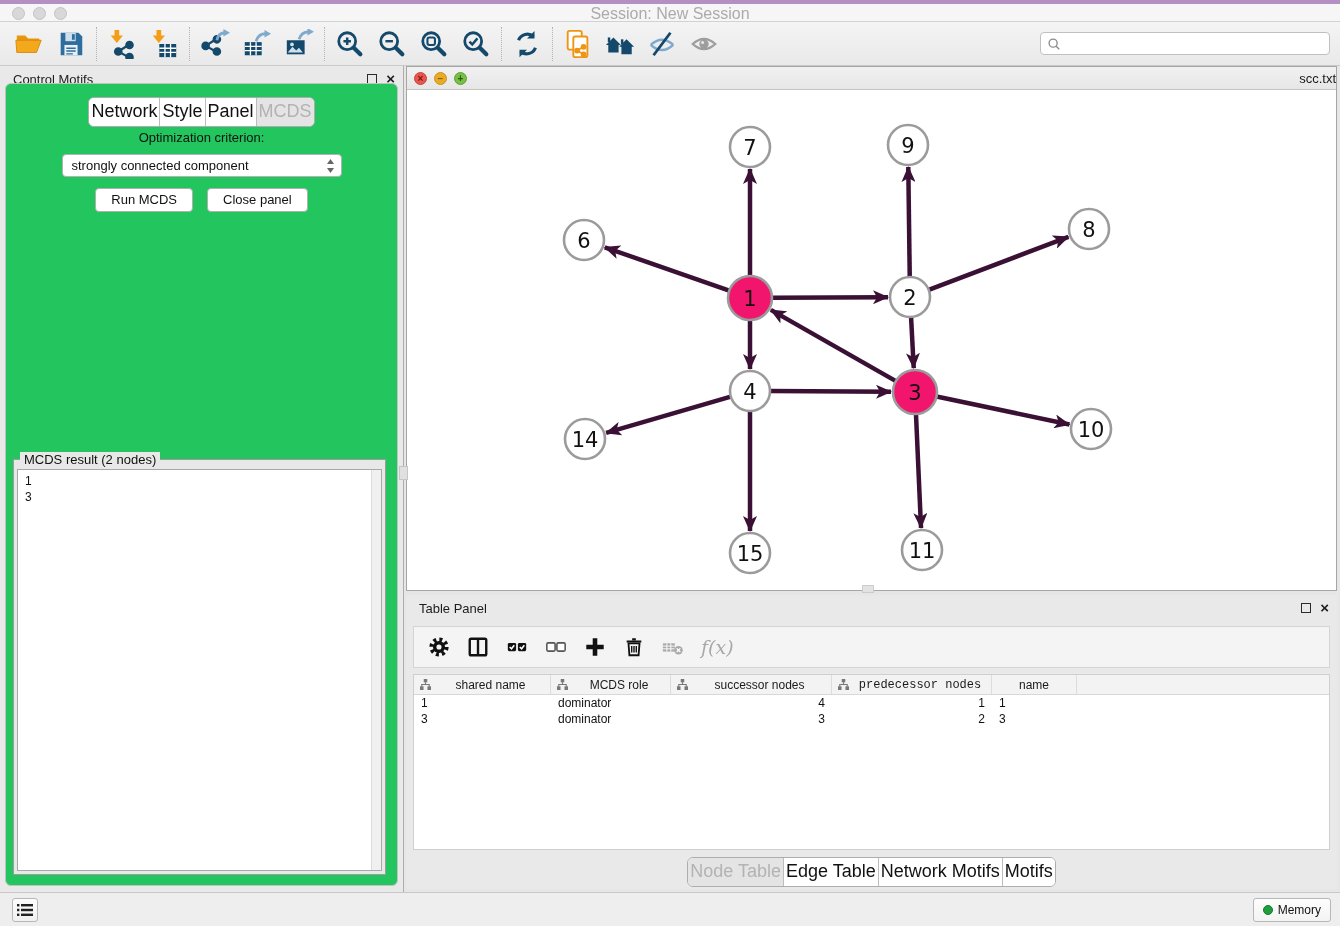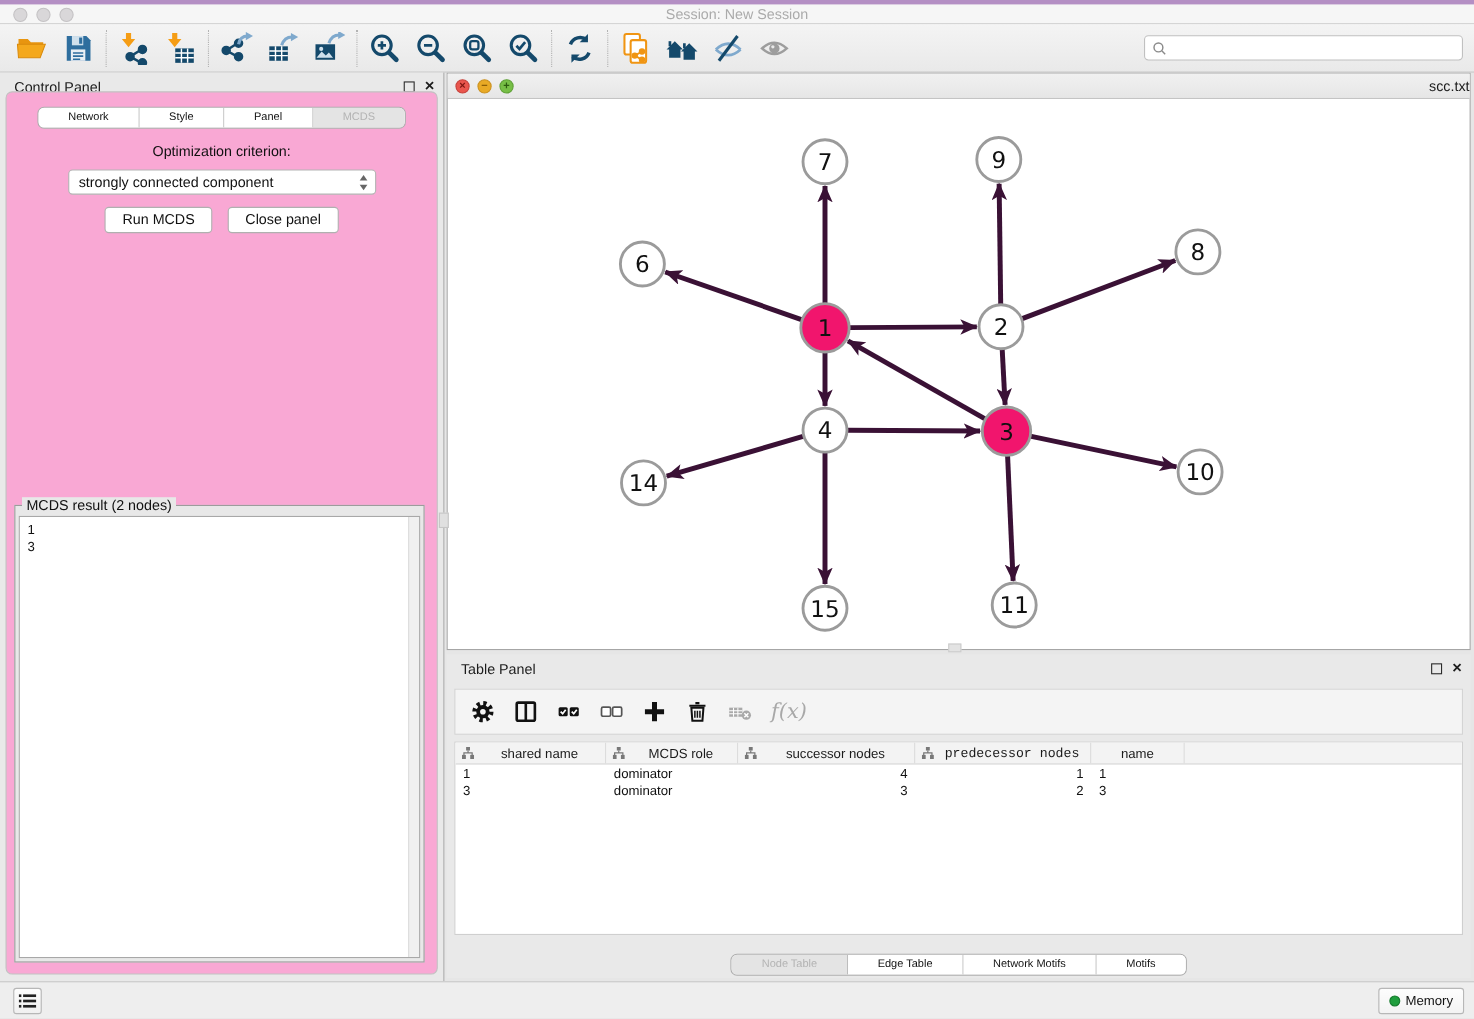--- a/index.html
+++ b/index.html
@@ -7,21 +7,21 @@
   body { font-family:"Liberation Sans", sans-serif; background:#e6e6e6; position:relative; overflow:hidden; }
   .app { position:absolute; inset:0; background:#e6e6e6; }
 
   
   .titlebar { position:absolute; left:0; top:0; width:100%; height:22px;
     background:#f6f6f6; border-bottom:1px solid #d2d2d2; }
   .accent-strip { position:absolute; left:0; top:0; width:100%; height:4px; background:#b48fc4; }
   .traffic-inactive { position:absolute; left:12px; top:7px; display:flex; gap:8px; }
   .traffic-inactive span { width:13px; height:13px; border-radius:50%; background:#d9d7d9; border:1px solid #c4c2c4; }
   .titlebar .wtitle { position:absolute; left:0; right:0; top:5px; text-align:center;
-    color:#ababab; font-size:13px; }
+    color:#ababab; font-size:16px; }
 
   
   .toolbar { position:absolute; left:0; top:22px; width:100%; height:44px;
     background:linear-gradient(#f4f4f4,#e9e9e9); border-bottom:1px solid #c9c9c9;
     display:flex; align-items:center; padding-left:8px; }
   .tbtn { width:42px; height:38px; display:flex; align-items:center; justify-content:center;
     background:transparent; border:none; cursor:pointer; }
   .tbtn svg { width:30px; height:30px; }
   .tsep { width:1px; height:34px; margin:0 4px; border-left:1px dotted #b3b3b3; }
   .searchbox { margin-left:auto; margin-right:10px; width:290px; height:23px; background:#fff;
@@ -34,26 +34,26 @@
   .phead .ptitle { font-size:13px; color:#1c1c1c; margin-left:13px; }
   .phead .hbtns { position:absolute; right:8px; top:0; height:100%; display:flex; align-items:center; gap:9px; }
   .float-btn { width:10px; height:10px; border:1.6px solid #2b2b2b; display:inline-block; cursor:pointer; }
   .close-btn { font-size:15px; font-weight:900; color:#1c1c1c; line-height:10px; cursor:pointer; }
 
   
   .control-panel { position:absolute; left:0; top:66px; width:404px; height:826px;
     background:#e9e9e9; border-right:1px solid #adadad; }
   .seg-tabs { display:flex; justify-content:center; position:relative; z-index:2; margin-top:5px; }
   .seg-tabs .seg { display:inline-flex; border:1px solid #adadad; border-radius:6px; overflow:hidden; background:#fff; }
-  .seg-tabs .tab { padding:3px 27px 4px; font-size:10px; color:#111; background:#fff;
+  .seg-tabs .tab { padding:3px 2px 4px; font-size:18px; color:#111; background:#fff;
     border-right:1px solid #bdbdbd; cursor:pointer; white-space:nowrap; }
   .seg-tabs .tab:last-child { border-right:none; }
   .seg-tabs .tab.selected { background:#e4e4e4; color:#b3b3b3; }
   .cp-body { position:absolute; left:5px; right:5px; top:17px; bottom:6px;
-    border:1px solid #c2c2c2; border-radius:6px; background:#f9a8d4; z-index:1; padding-top:38px; }
+    border:1px solid #c2c2c2; border-radius:6px; background:#22c55e; z-index:1; padding-top:38px; }
   .crit-label { text-align:center; font-size:13px; color:#111; margin-top:8px; }
   .dropdown { margin:9px auto 0; width:280px; height:23px; background:#fff; border:1px solid #b3b3b3;
     border-radius:4px; display:flex; align-items:center; padding:0 6px 0 9px; font-size:13px; color:#111; cursor:pointer; }
   .dropdown .dval { flex:1; }
   .btn-row { display:flex; justify-content:center; gap:14px; margin-top:11px; }
   .pbutton { background:#fff; border:1px solid #b0b0b0; border-radius:4px; padding:3px 15px 4px;
     font-size:13px; color:#111; font-family:"Liberation Sans",sans-serif; cursor:pointer; }
   .result-group { position:absolute; left:7px; right:11px; top:375px; bottom:10px;
     border:1px solid #9c9c9c; background:#e8e8e8; }
   .result-group .legend { position:absolute; top:-8px; left:6px; background:#e8e8e8; padding:0 4px;
@@ -265,21 +265,21 @@
       <svg viewBox="0 0 16 16">
         <circle cx="7" cy="7" r="4.6" stroke="#8a8a8a" stroke-width="1.5" fill="none"></circle>
         <path d="M10.5 10.5l3.5 3.5" stroke="#8a8a8a" stroke-width="1.5"></path>
       </svg>
       <input type="text" placeholder="" style="">
     </div>
   </div>
 
   <div class="control-panel">
     <div class="phead">
-      <span class="ptitle">Control Panel</span>
+      <span class="ptitle">Control Motifs</span>
       <span class="hbtns">
         <span class="float-btn"></span>
         <span class="close-btn">×</span>
       </span>
     </div>
     <div class="seg-tabs">
       <div class="seg" id="cp-tabs">
           <div class="tab">Network</div>
           <div class="tab">Style</div>
           <div class="tab">Panel</div>

